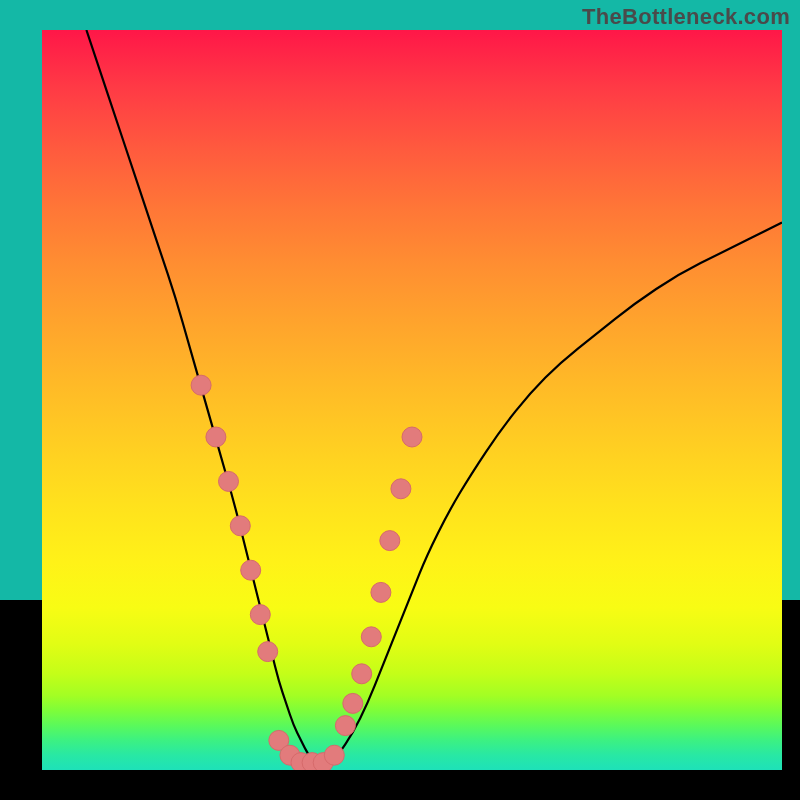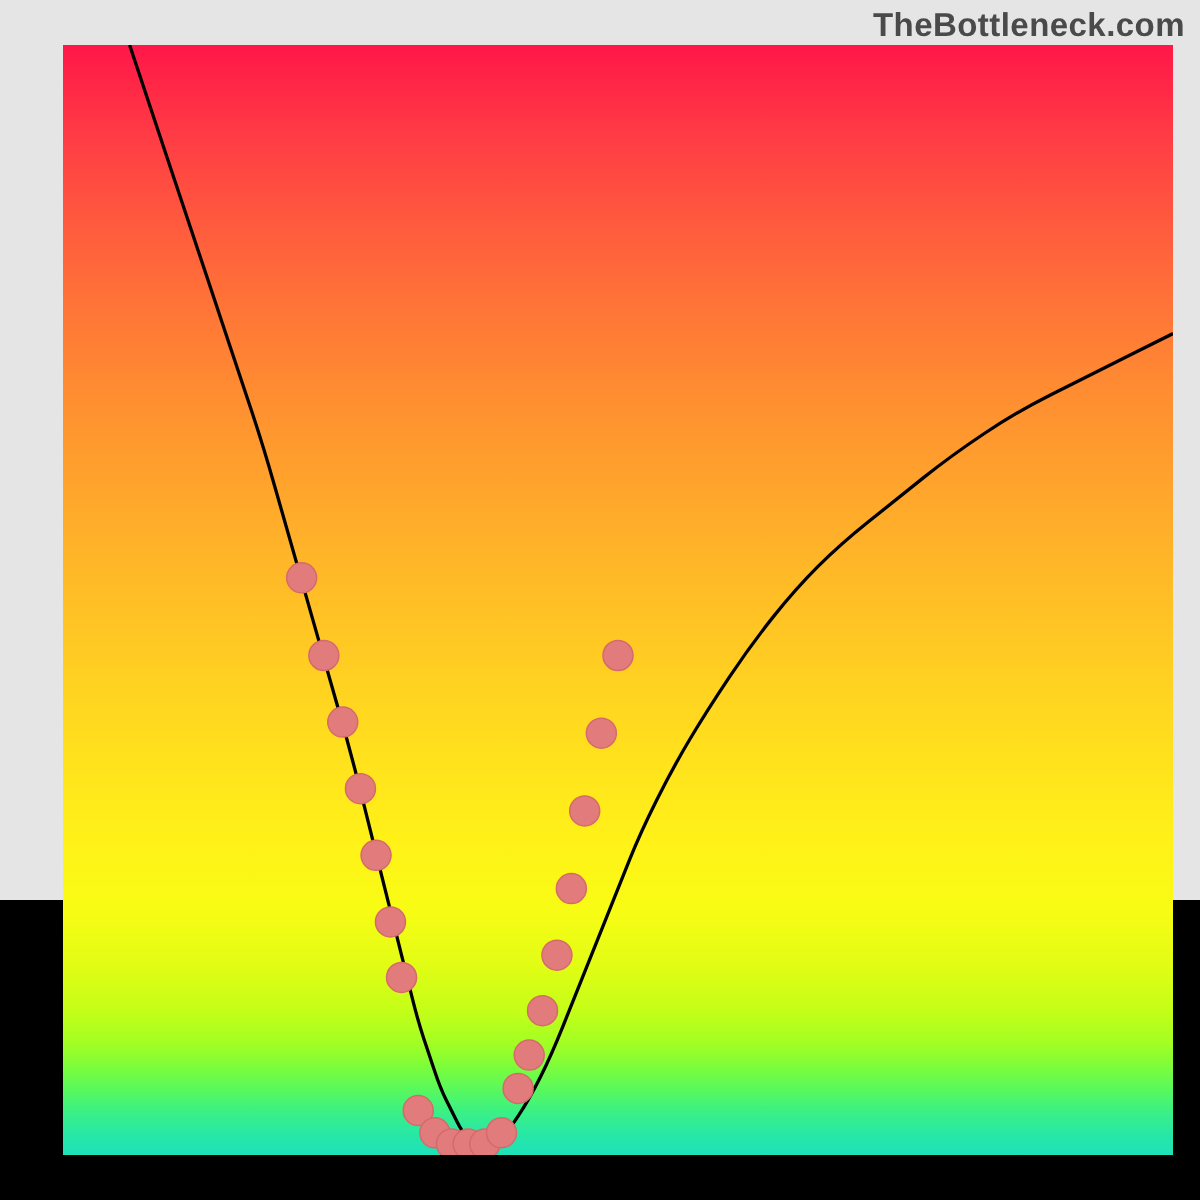--- a/index.html
+++ b/index.html
@@ -8,21 +8,21 @@
     width: 800px;
     height: 800px;
     overflow: hidden;
     background: #000;
     font-family: Arial, Helvetica, sans-serif;
   }
   .frame {
     position: relative;
     width: 800px;
     height: 600px;
-    background: #e5e5e5;
+    background: #14b8a6;
   }
   .watermark {
     position: absolute;
     top: 4px;
     right: 10px;
     color: #4a4a4a;
     font-size: 22px;
     font-weight: bold;
     letter-spacing: 0.3px;
     z-index: 30;

